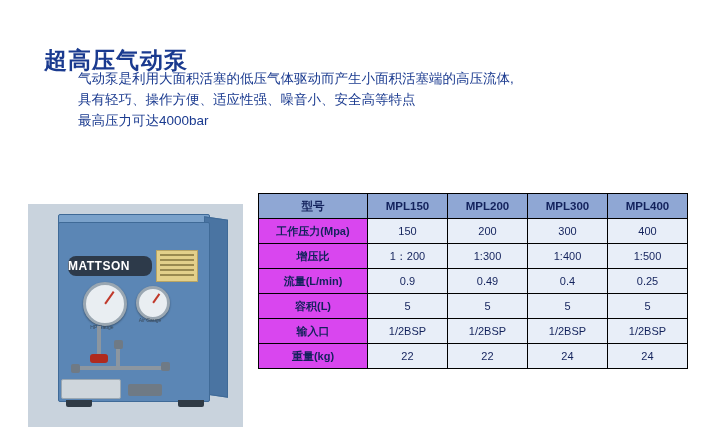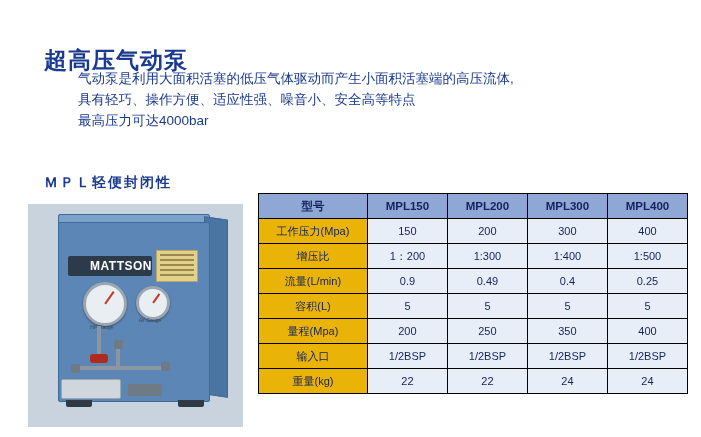--- a/index.html
+++ b/index.html
@@ -95,23 +95,23 @@
     position: absolute;
     left: 40px;
     top: 52px;
     width: 84px;
     height: 20px;
     background: #2d3a4a;
     color: #ffffff;
     font-size: 12px;
     font-weight: bold;
     letter-spacing: 0.5px;
-    text-align: right;
+    text-align: left;
     line-height: 20px;
-    border-radius: 2px;
+    border-radius: 8px;
   }
   .gauge {
     position: absolute;
     border-radius: 50%;
     background: #e9eef2;
     border: 3px solid #9aa7b2;
     box-shadow: 0 1px 2px rgba(0,0,0,0.4);
   }
   .gauge.big {
     left: 55px;
@@ -254,43 +254,42 @@
   table.spec th {
     background: #8fa7d4;
     color: #13225c;
     font-weight: bold;
     font-size: 11.5px;
   }
   table.spec th.hdr-label {
     width: 110px;
   }
   table.spec td.rowlabel {
-    background: #eab308;
+    background: #d946ef;
     width: 110px;
-    font-weight: normal;
+    font-weight: bold;
   }
   table.spec td.val {
     background: #e8eef8;
     width: 80px;
   }
 </style>
 </head>
 <body>
 
 <div id="page">
 
   <h1 class="title">超高压气动泵</h1>
 
   <div class="desc">
     <div>气动泵是利用大面积活塞的低压气体驱动而产生小面积活塞端的高压流体,</div>
     <div>具有轻巧、操作方便、适应性强、噪音小、安全高等特点</div>
     <div>最高压力可达4000bar</div>
   </div>
 
-  <div class="subtitle">ＭＰＬ轻便封闭性</div>
 
   <div class="photo">
     <div class="pump-top"></div>
     <div class="pump-side"></div>
     <div class="pump-body"></div>
     <div class="brand-plate">MATTSON</div>
     <div class="yellow-plate">
         <i></i>
         <i></i>
         <i></i>
@@ -352,27 +351,20 @@
           <td class="val">0.25</td>
         </tr>
         <tr>
           <td class="rowlabel">容积(L)</td>
           <td class="val">5</td>
           <td class="val">5</td>
           <td class="val">5</td>
           <td class="val">5</td>
         </tr>
         <tr>
-          <td class="rowlabel">量程(Mpa)</td>
-          <td class="val">200</td>
-          <td class="val">250</td>
-          <td class="val">350</td>
-          <td class="val">400</td>
-        </tr>
-        <tr>
           <td class="rowlabel">输入口</td>
           <td class="val">1/2BSP</td>
           <td class="val">1/2BSP</td>
           <td class="val">1/2BSP</td>
           <td class="val">1/2BSP</td>
         </tr>
         <tr>
           <td class="rowlabel">重量(kg)</td>
           <td class="val">22</td>
           <td class="val">22</td>

